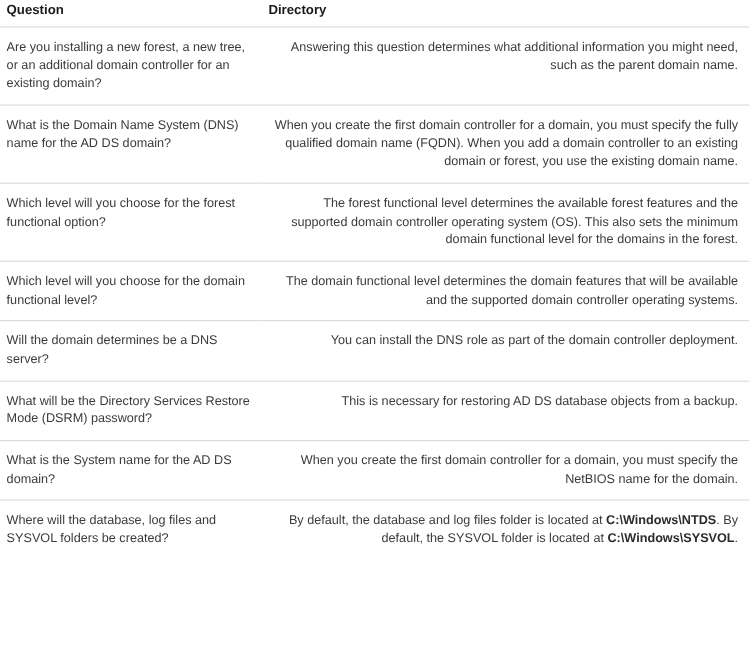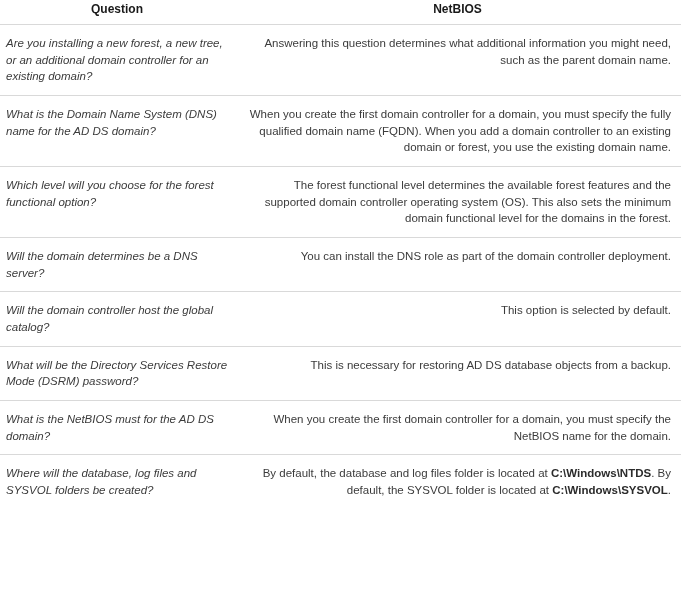--- a/index.html
+++ b/index.html
@@ -14,40 +14,39 @@
     color: #333333;
     font-size: 12px;
     overflow: hidden;
   }
   table.qa-table {
     border-collapse: collapse;
     width: 681px;
     table-layout: fixed;
   }
   table.qa-table th {
-    text-align: center;
+    text-align: left;
     vertical-align: top;
     font-weight: bold;
     color: #1a1a1a;
     font-size: 12px;
     padding: 2px 10px 8px 6px;
     border-bottom: 1px solid #d9d9d9;
     margin-top: 28px;
   }
   table.qa-table td {
     vertical-align: top;
     padding: 10px 10px 10px 6px;
     border-bottom: 1px solid #d9d9d9;
     line-height: 1.45;
     font-size: 11.5px;
     color: #3b3b3b;
   }
   table.qa-table td.question {
     width: 222px;
-    font-style: italic;
   }
   table.qa-table th.col-question {
     width: 222px;
   }
   table.qa-table td.comment {
     padding-left: 6px;
     text-align: right;
   }
   tr:last-child td {
     border-bottom: none;
@@ -57,50 +56,50 @@
     color: #2b2b2b;
   }
 </style>
 </head>
 <body>
 
 <table class="qa-table">
   <thead>
     <tr>
       <th class="col-question">Question</th>
-      <th class="col-comments">NetBIOS</th>
+      <th class="col-comments">Directory</th>
     </tr>
   </thead>
   <tbody id="table-body">
       <tr>
         <td class="question">Are you installing a new forest, a new tree, or an additional domain controller for an existing domain?</td>
         <td class="comment">Answering this question determines what additional information you might need, such as the parent domain name.</td>
       </tr>
       <tr>
         <td class="question">What is the Domain Name System (DNS) name for the AD DS domain?</td>
         <td class="comment">When you create the first domain controller for a domain, you must specify the fully qualified domain name (FQDN). When you add a domain controller to an existing domain or forest, you use the existing domain name.</td>
       </tr>
       <tr>
         <td class="question">Which level will you choose for the forest functional option?</td>
         <td class="comment">The forest functional level determines the available forest features and the supported domain controller operating system (OS). This also sets the minimum domain functional level for the domains in the forest.</td>
       </tr>
       <tr>
+        <td class="question">Which level will you choose for the domain functional level?</td>
+        <td class="comment">The domain functional level determines the domain features that will be available and the supported domain controller operating systems.</td>
+      </tr>
+      <tr>
         <td class="question">Will the domain determines be a DNS server?</td>
         <td class="comment">You can install the DNS role as part of the domain controller deployment.</td>
-      </tr>
-      <tr>
-        <td class="question">Will the domain controller host the global catalog?</td>
-        <td class="comment">This option is selected by default.</td>
       </tr>
       <tr>
         <td class="question">What will be the Directory Services Restore Mode (DSRM) password?</td>
         <td class="comment">This is necessary for restoring AD DS database objects from a backup.</td>
       </tr>
       <tr>
-        <td class="question">What is the NetBIOS must for the AD DS domain?</td>
+        <td class="question">What is the System name for the AD DS domain?</td>
         <td class="comment">When you create the first domain controller for a domain, you must specify the NetBIOS name for the domain.</td>
       </tr>
       <tr>
         <td class="question">Where will the database, log files and SYSVOL folders be created?</td>
         <td class="comment"><span>By default, the database and log files folder is located at </span><span class="mono-bold">C:\Windows\NTDS</span><span>. By default, the SYSVOL folder is located at </span><span class="mono-bold">C:\Windows\SYSVOL</span><span>.</span></td>
       </tr>
     </tbody>
 </table>
 
 </body></html>

